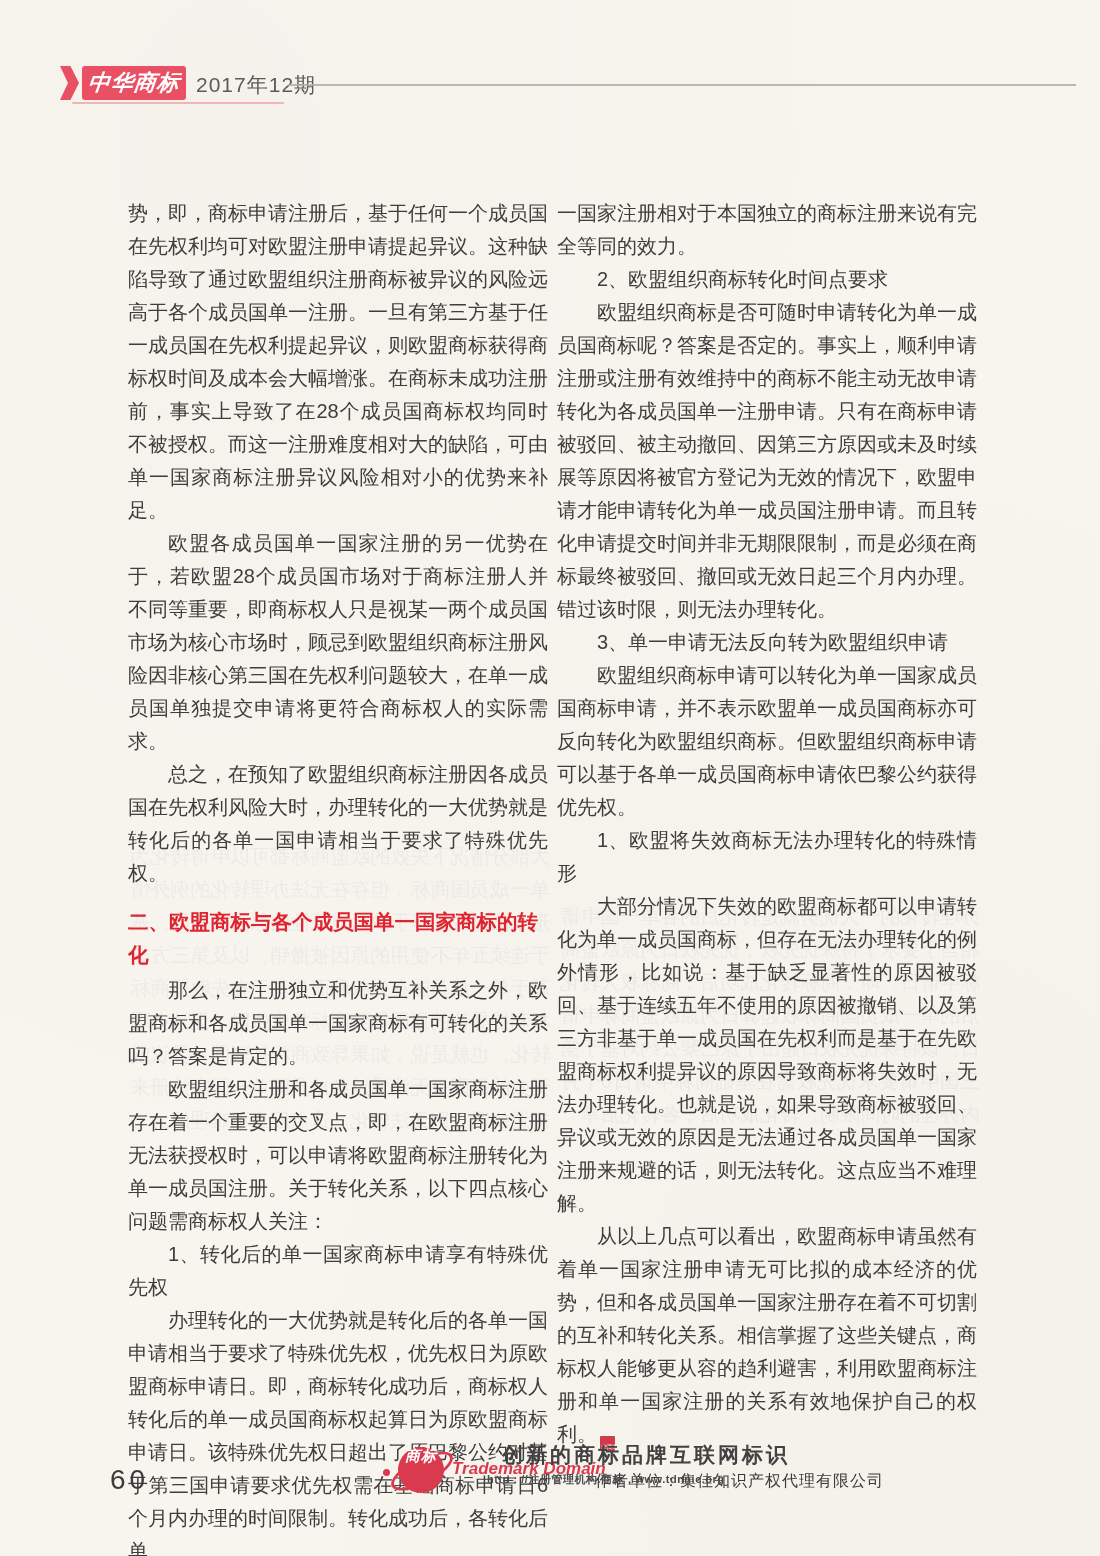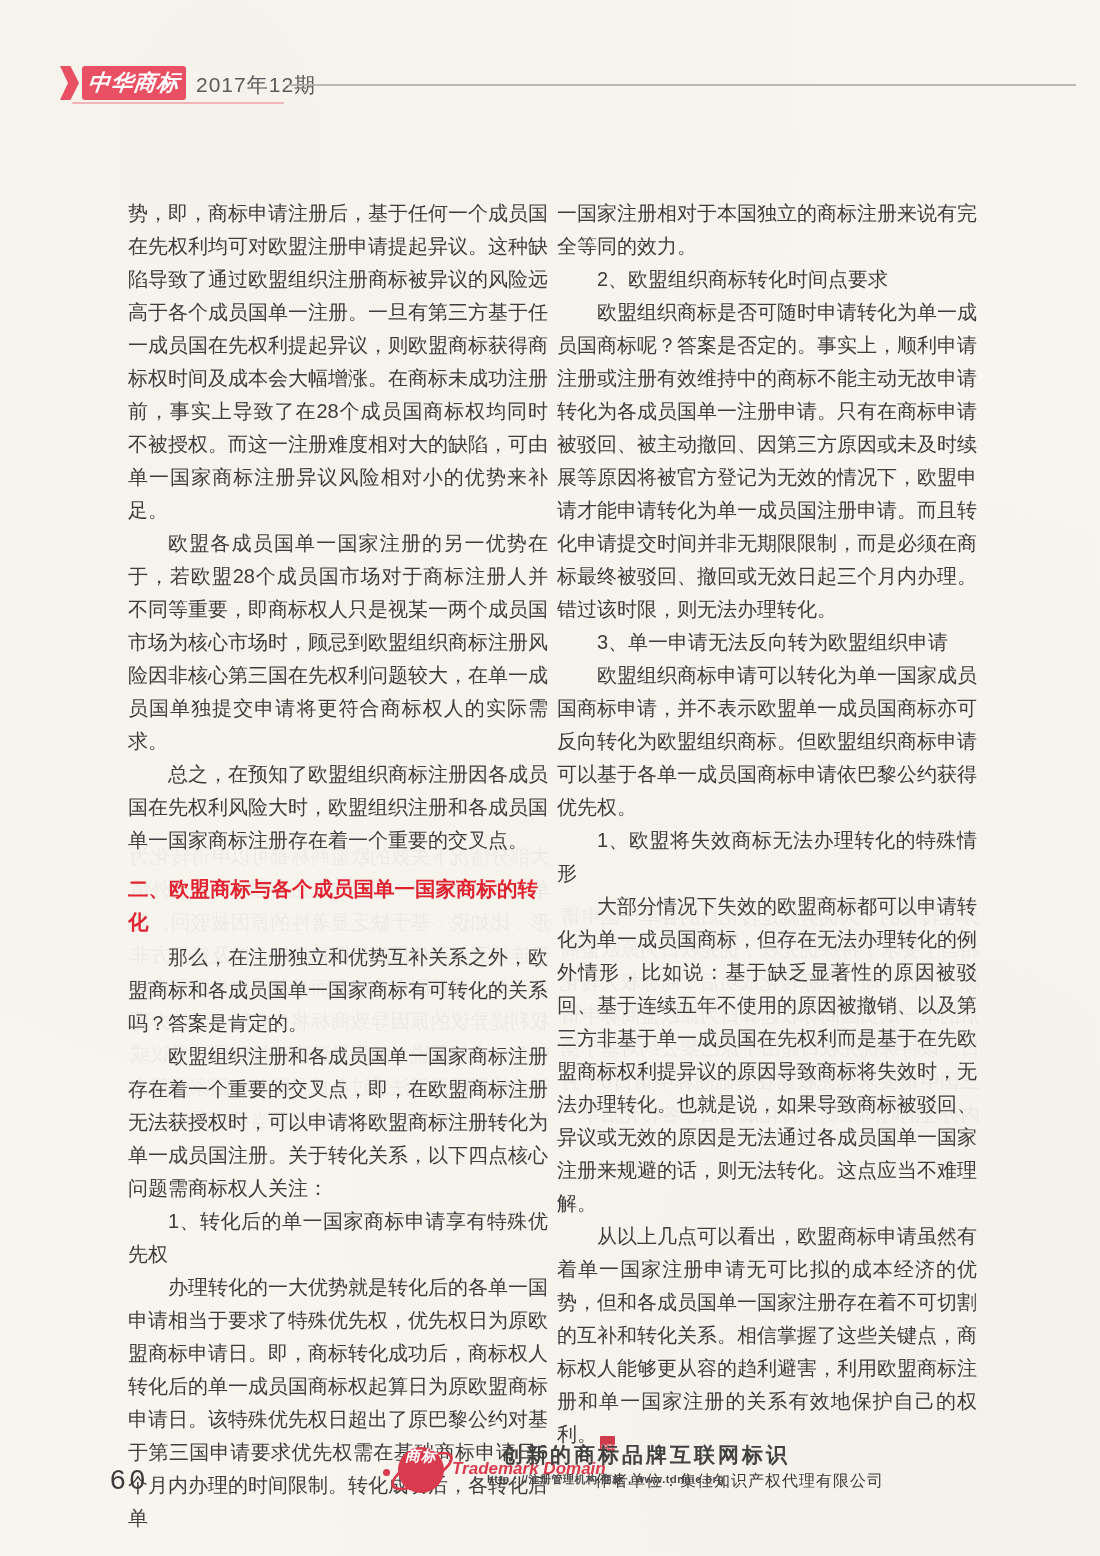--- a/index.html
+++ b/index.html
@@ -64,21 +64,21 @@
   <div class="banner">
     <span>中华商标</span>
   </div>
   <div class="banner-swoosh"></div>
   <div class="issue">2017年12期</div>
   <div class="header-rule"></div>
 
   <div class="col col-left">
       <p class="body">势，即，商标申请注册后，基于任何一个成员国在先权利均可对欧盟注册申请提起异议。这种缺陷导致了通过欧盟组织注册商标被异议的风险远高于各个成员国单一注册。一旦有第三方基于任一成员国在先权利提起异议，则欧盟商标获得商标权时间及成本会大幅增涨。在商标未成功注册前，事实上导致了在28个成员国商标权均同时不被授权。而这一注册难度相对大的缺陷，可由单一国家商标注册异议风险相对小的优势来补足。</p>
       <p class="body indent">欧盟各成员国单一国家注册的另一优势在于，若欧盟28个成员国市场对于商标注册人并不同等重要，即商标权人只是视某一两个成员国市场为核心市场时，顾忌到欧盟组织商标注册风险因非核心第三国在先权利问题较大，在单一成员国单独提交申请将更符合商标权人的实际需求。</p>
-      <p class="body indent">总之，在预知了欧盟组织商标注册因各成员国在先权利风险大时，欧盟组织注册和各成员国单一国家商标注册存在着一个重要的交叉点。</p>
+      <p class="body indent">总之，在预知了欧盟组织商标注册因各成员国在先权利风险大时，办理转化的一大优势就是转化后的各单一国申请相当于要求了特殊优先权。</p>
       <p class="section-heading">二、欧盟商标与各个成员国单一国家商标的转化</p>
       <p class="body indent">那么，在注册独立和优势互补关系之外，欧盟商标和各成员国单一国家商标有可转化的关系吗？答案是肯定的。</p>
       <p class="body indent">欧盟组织注册和各成员国单一国家商标注册存在着一个重要的交叉点，即，在欧盟商标注册无法获授权时，可以申请将欧盟商标注册转化为单一成员国注册。关于转化关系，以下四点核心问题需商标权人关注：</p>
       <p class="body indent">1、转化后的单一国家商标申请享有特殊优先权</p>
       <p class="body indent">办理转化的一大优势就是转化后的各单一国申请相当于要求了特殊优先权，优先权日为原欧盟商标申请日。即，商标转化成功后，商标权人转化后的单一成员国商标权起算日为原欧盟商标申请日。该特殊优先权日超出了原巴黎公约对基于第三国申请要求优先权需在基础商标申请日6个月内办理的时间限制。转化成功后，各转化后单</p>
     </div>
   <div class="col col-right">
   <p class="body">一国家注册相对于本国独立的商标注册来说有完全等同的效力。</p>
       <p class="body indent">2、欧盟组织商标转化时间点要求</p>
       <p class="body indent">欧盟组织商标是否可随时申请转化为单一成员国商标呢？答案是否定的。事实上，顺利申请注册或注册有效维持中的商标不能主动无故申请转化为各成员国单一注册申请。只有在商标申请被驳回、被主动撤回、因第三方原因或未及时续展等原因将被官方登记为无效的情况下，欧盟申请才能申请转化为单一成员国注册申请。而且转化申请提交时间并非无期限限制，而是必须在商标最终被驳回、撤回或无效日起三个月内办理。错过该时限，则无法办理转化。</p>

